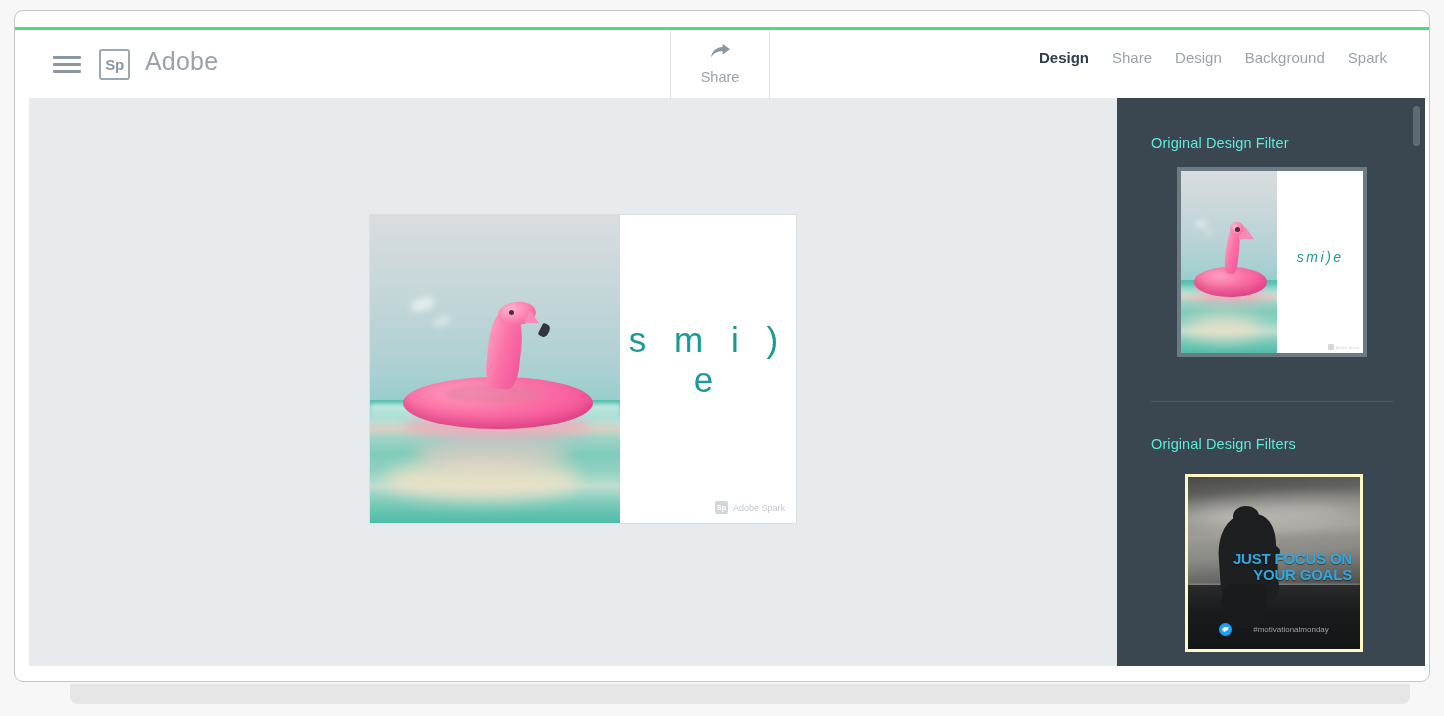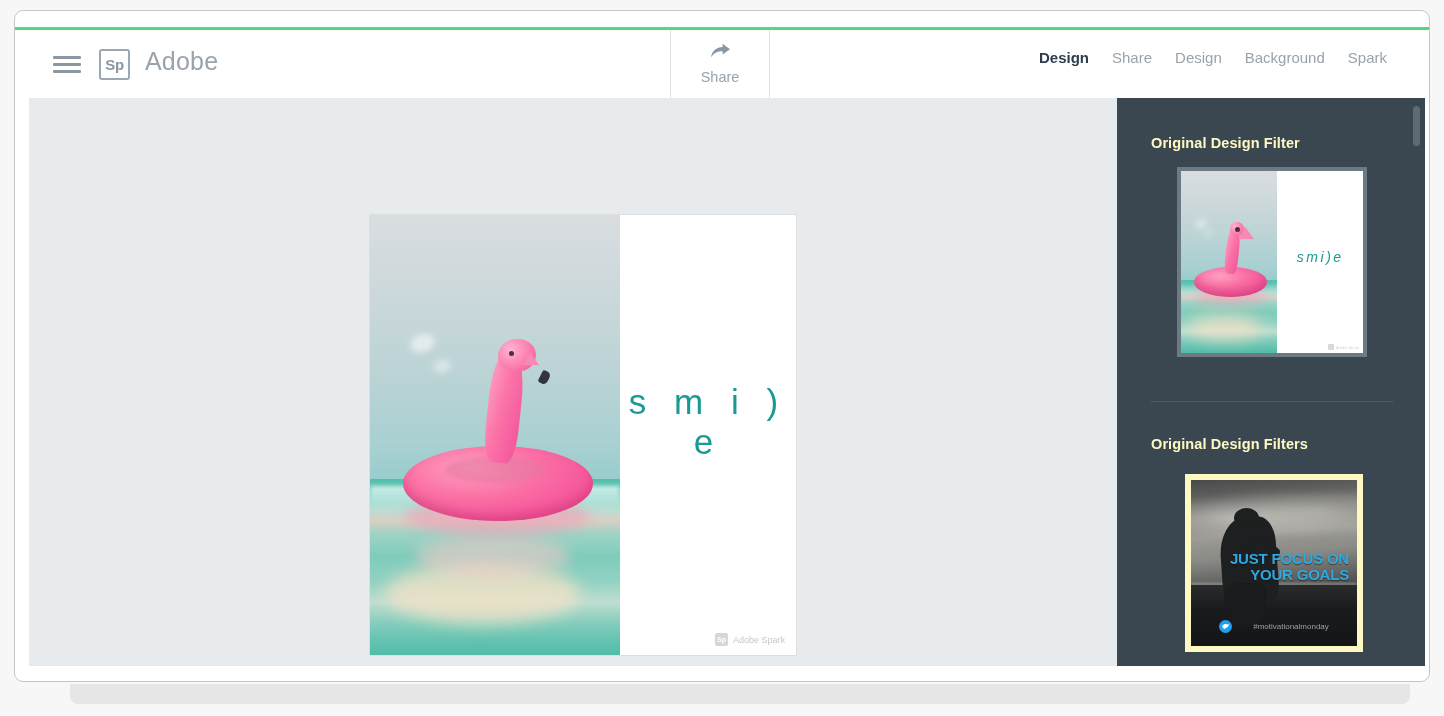--- a/index.html
+++ b/index.html
@@ -114,21 +114,21 @@
   #add-circle::before, #add-circle::after {
     content: ""; position: absolute; background: #fff; border-radius: 1px;
   }
   #add-circle::before { left: 14px; top: 23px; width: 22px; height: 4px; }
   #add-circle::after  { left: 23px; top: 14px; width: 4px; height: 22px; }
   #add-label { margin-top: 6px; font-size: 13px; color: #8d99a4; }
 
   
   #design-card {
     position: absolute; left: 341px; top: 117px;
-    width: 426px; height: 440px;
+    width: 426px; height: 308px;
     background: #0ea5e9;
     box-shadow: 0 0 0 1px #dcdfe1;
     display: flex;
   }
   .photo-pane { width: 250px; height: 100%; position: relative; overflow: hidden; }
   .text-pane  { flex: 1; position: relative; background: #ffffff; }
 
   
   .sky {
     position: absolute; inset: 0;
@@ -261,21 +261,21 @@
     background: #3a4751;
     overflow: hidden;
   }
   #sidebar-scrollbar {
     position: absolute; right: 5px; top: 8px;
     width: 7px; height: 40px;
     background: #5d6b75; border-radius: 4px; cursor: pointer;
   }
   .panel-heading {
     position: absolute; left: 34px;
-    font-size: 14.5px; font-weight: 700; color: #fef9c3;
+    font-size: 14.5px; font-weight: 400; color: #5eead4;
     letter-spacing: 0.1px;
   }
   #heading-original   { top: 37px; }
   #heading-suggested  { top: 338px; }
   #panel-divider {
     position: absolute; left: 34px; top: 303px;
     width: 242px; height: 1px; background: #4f5d67;
   }
 
   
@@ -299,21 +299,21 @@
   }
   #thumb-original .t-wm i {
     width: 6px; height: 6px; background: #d5d9dc; border-radius: 1px;
   }
   #thumb-original .t-wm span { font-size: 4px; color: #cfd4d7; }
 
   
   #thumb-suggested {
     position: absolute; left: 68px; top: 376px;
     width: 178px; height: 178px;
-    border: 6px solid #fef9c3;
+    border: 3px solid #fef9c3;
     background: #1c1f23;
     overflow: hidden; cursor: pointer;
   }
   .runner-sky {
     position: absolute; inset: 0;
     background: linear-gradient(175deg,
       #4a4a4a 0%, #6e6e6c 18%, #9b9a94 33%,
       #8a8a86 45%, #5d5d5c 60%, #343434 73%,
       #1e1e1f 85%, #131314 100%);
   }

